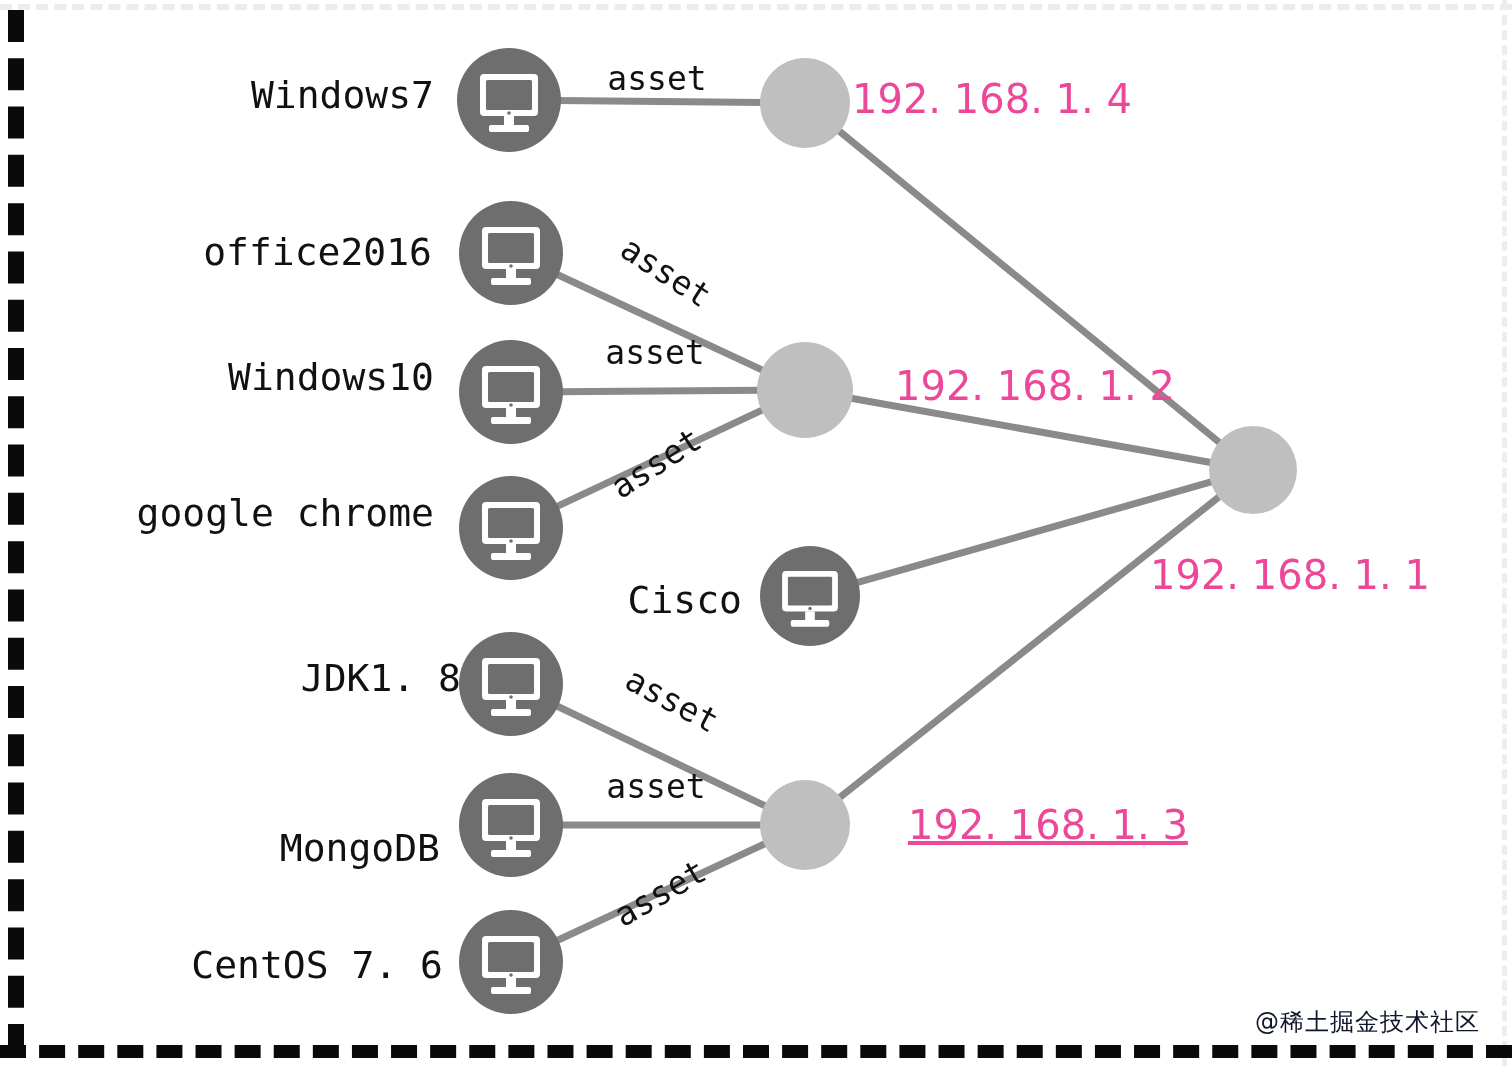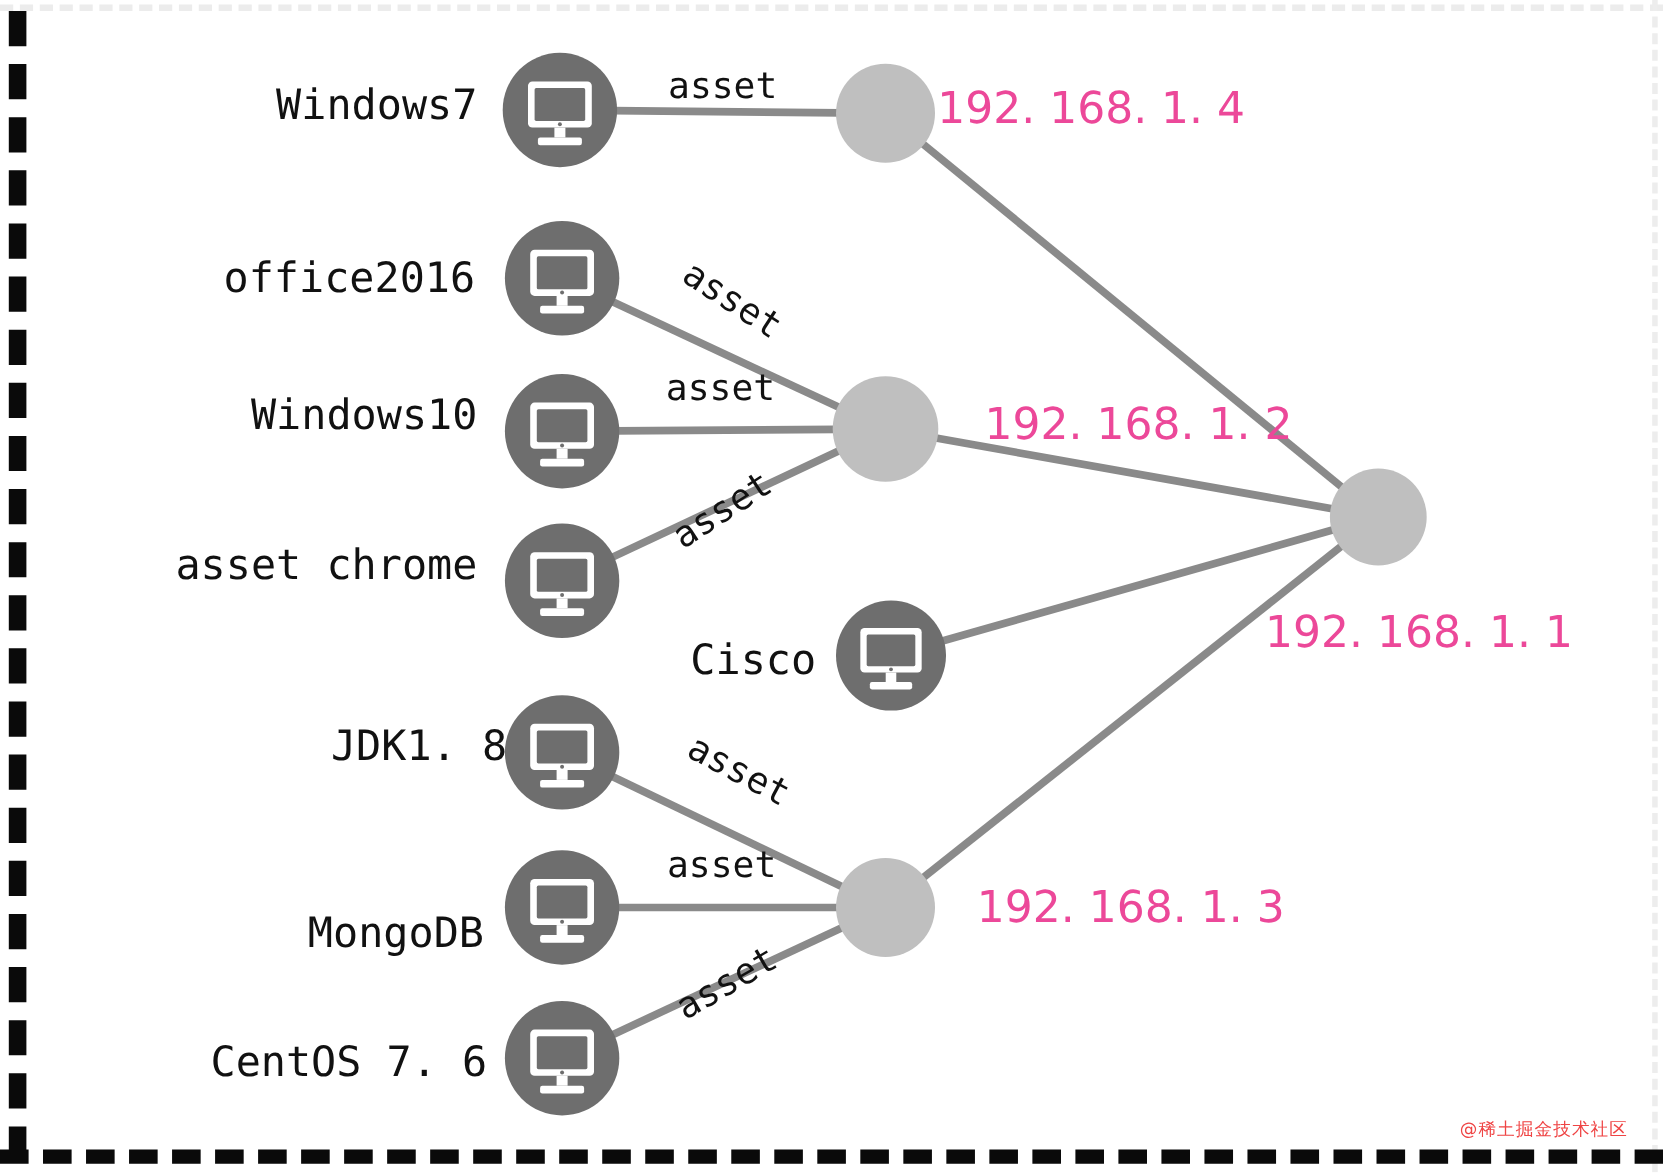--- a/index.html
+++ b/index.html
@@ -80,22 +80,22 @@
     color: #111111;
     white-space: nowrap;
     transform-origin: center center;
   }
 
   .watermark {
     position: absolute;
     right: 32px;
     bottom: 28px;
     font-family: "DejaVu Sans", "Liberation Sans", sans-serif;
-    font-size: 16px;
-    color: #ef4444;
+    font-size: 24px;
+    color: #0f172a;
     white-space: nowrap;
     letter-spacing: 1px;
   }
 </style>
 </head>
 <body>
 
 <div id="canvas">
 
   <div class="frame-edge frame-top"></div>
@@ -193,25 +193,25 @@
       <div class="edge-label" style="left: 657px; top: 78px; transform: translate(-50%, -50%) rotate(0deg);">asset</div>
       <div class="edge-label" style="left: 666px; top: 272px; transform: translate(-50%, -50%) rotate(33deg);">asset</div>
       <div class="edge-label" style="left: 655px; top: 352px; transform: translate(-50%, -50%) rotate(0deg);">asset</div>
       <div class="edge-label" style="left: 656px; top: 463px; transform: translate(-50%, -50%) rotate(-33deg);">asset</div>
       <div class="edge-label" style="left: 672px; top: 700px; transform: translate(-50%, -50%) rotate(28deg);">asset</div>
       <div class="edge-label" style="left: 656px; top: 786px; transform: translate(-50%, -50%) rotate(0deg);">asset</div>
       <div class="edge-label" style="left: 660px; top: 893px; transform: translate(-50%, -50%) rotate(-30deg);">asset</div>
       <div class="ip-label" style="left: 852px; top: 99px;">192. 168. 1. 4</div>
       <div class="ip-label" style="left: 855px; top: 386px; margin-left: 40px;">192. 168. 1. 2</div>
       <div class="ip-label" style="left: 1150px; top: 530px; margin-top: 45px;">192. 168. 1. 1</div>
-      <div class="ip-label" style="left: 888px; top: 825px;">192. 168. 1. 3</div>
+      <div class="ip-label" style="left: 908px; top: 825px; text-decoration: underline;">192. 168. 1. 3</div>
       <div class="node-label label-right" style="left: 434px; top: 95px;">Windows7</div>
       <div class="node-label label-right" style="left: 422px; top: 252px; margin-left: 10px;">office2016</div>
       <div class="node-label label-right" style="left: 434px; top: 377px;">Windows10</div>
-      <div class="node-label label-right" style="left: 434px; top: 513px;">asset chrome</div>
+      <div class="node-label label-right" style="left: 434px; top: 513px;">google chrome</div>
       <div class="node-label label-right" style="left: 742px; top: 600px;">Cisco</div>
       <div class="node-label label-right" style="left: 441px; top: 678px; margin-left: 20px;">JDK1. 8</div>
       <div class="node-label label-right" style="left: 440px; top: 848px;">MongoDB</div>
       <div class="node-label label-right" style="left: 443px; top: 965px;">CentOS 7. 6</div>
     </div>
 
   <div class="watermark">@稀土掘金技术社区</div>
 </div>
 
 </body></html>

